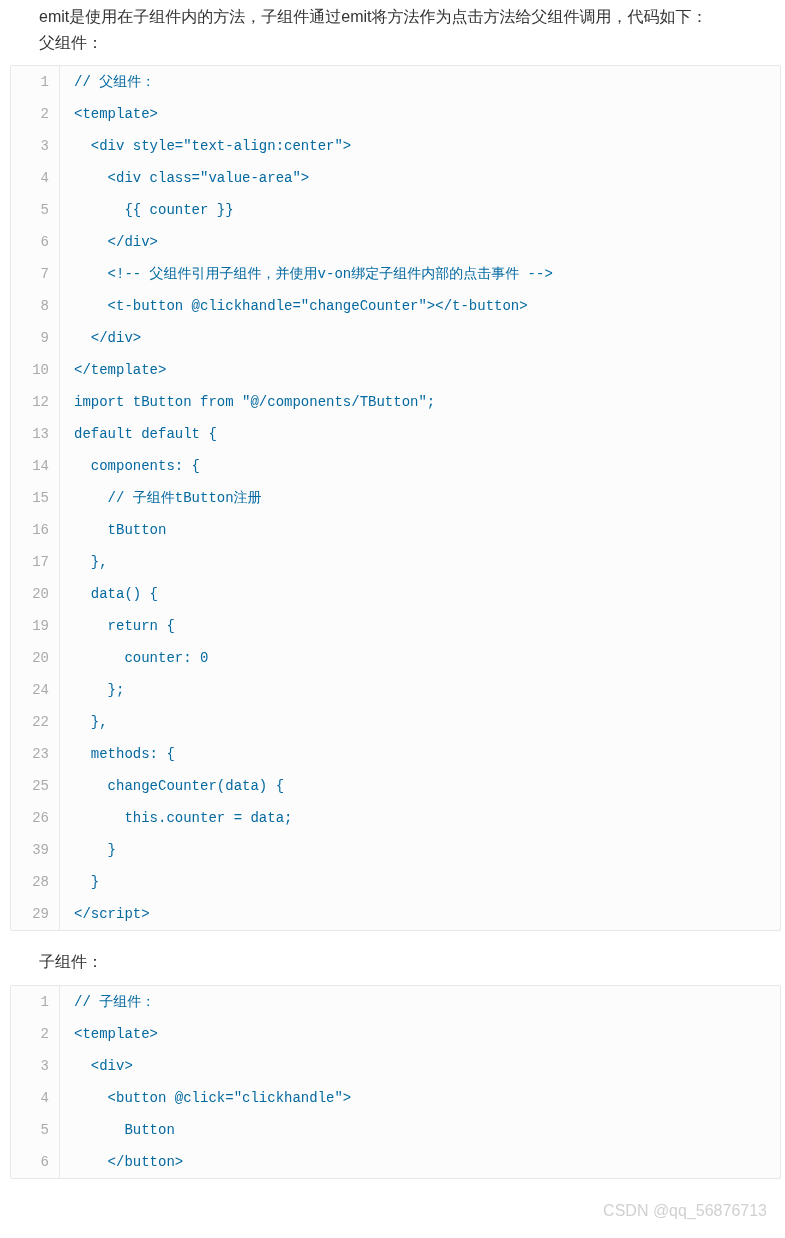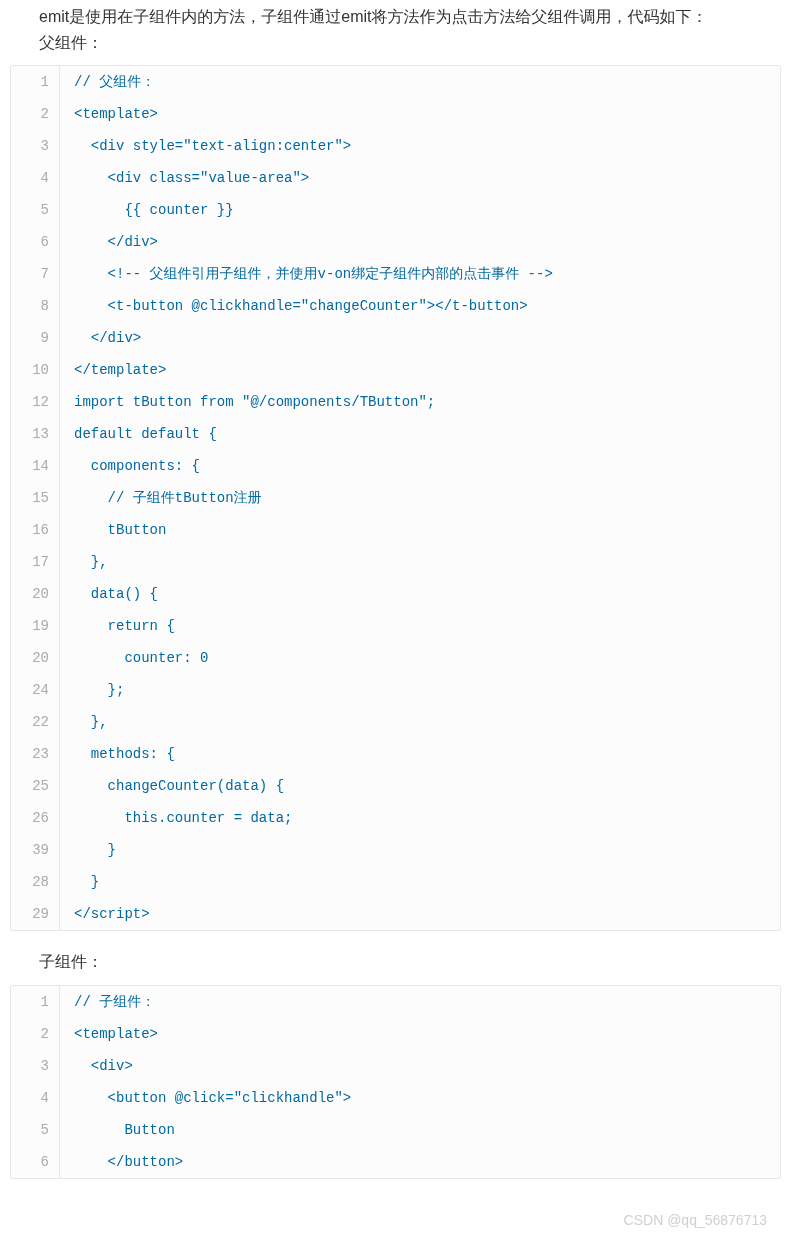--- a/index.html
+++ b/index.html
@@ -45,23 +45,23 @@
     vertical-align: top;
     padding: 4px 10px 4px 14px;
     font-size: 14px;
     line-height: 24px;
     color: #0369a1;
     white-space: pre;
   }
   .watermark {
     position: fixed;
     right: 18px;
-    bottom: 10px;
+    bottom: 18px;
     color: #d0d0d0;
-    font-size: 14px;
+    font-size: 16px;
     font-family: Arial, sans-serif;
     pointer-events: none;
   }
 </style>
 </head>
 <body>
 
 <div class="article-text">
   <span>emit是使用在子组件内的方法，子组件通过emit将方法作为点击方法给父组件调用，代码如下：</span><br>
   <span>父组件：</span>

